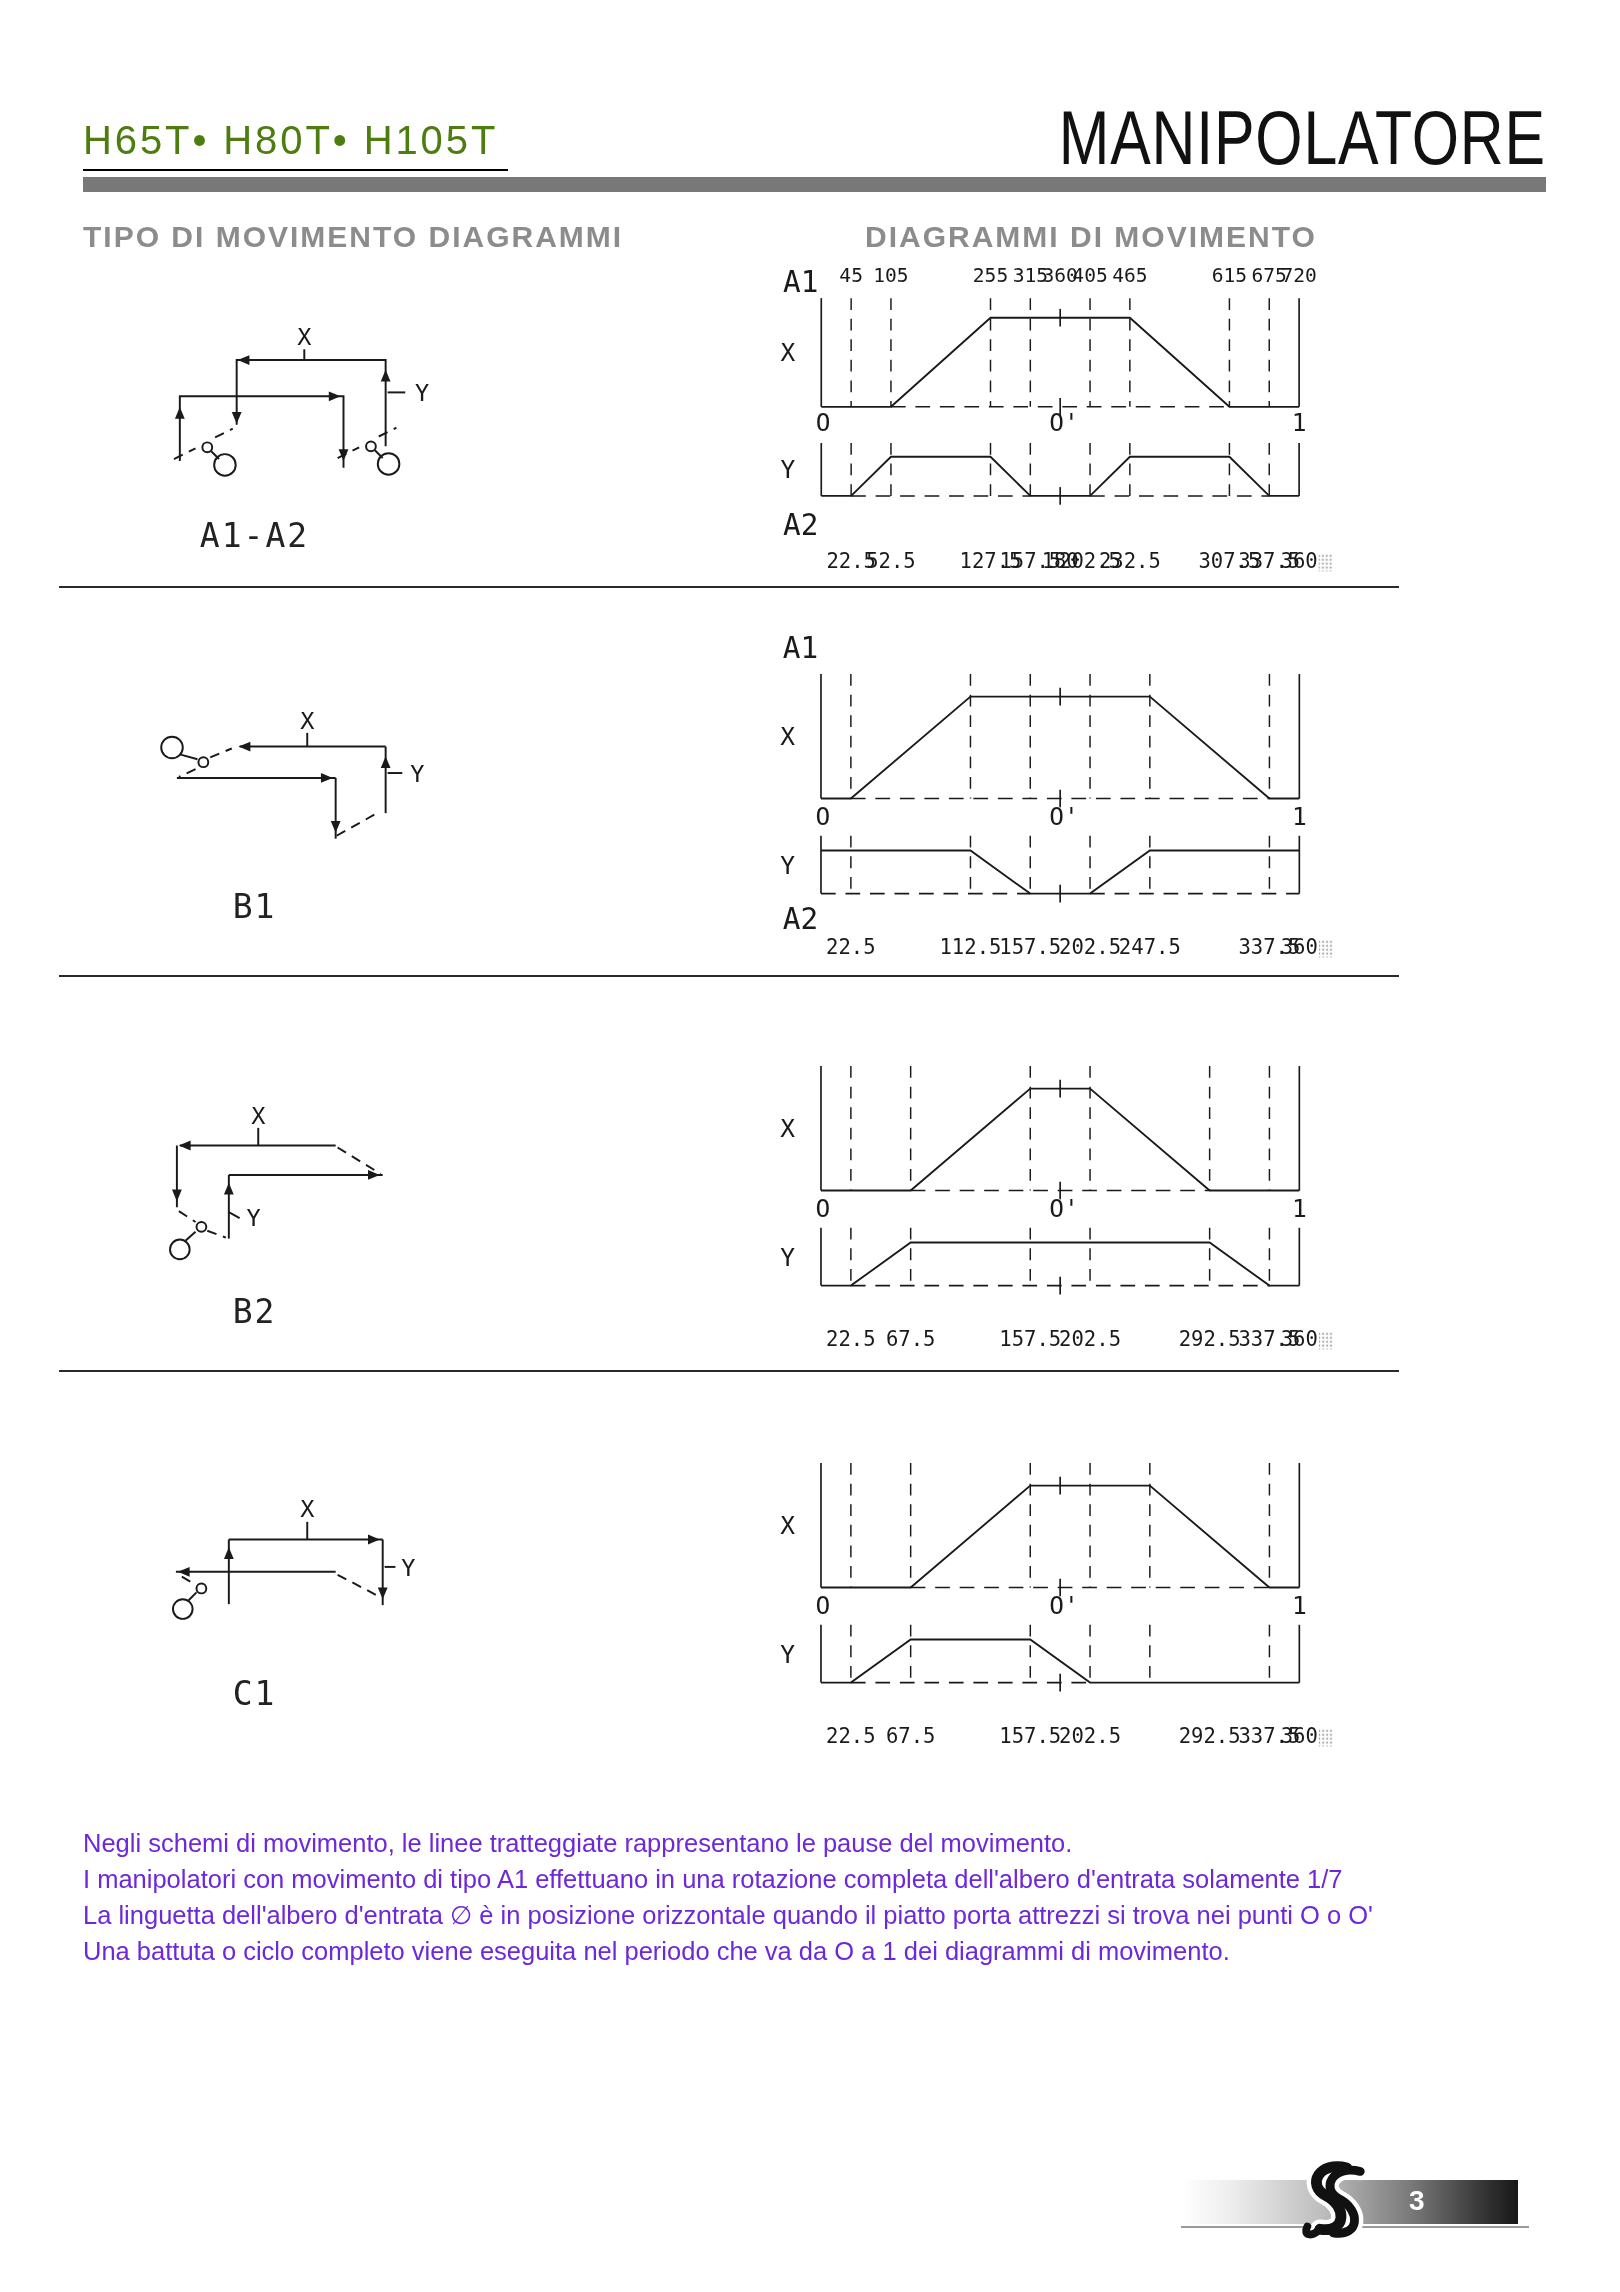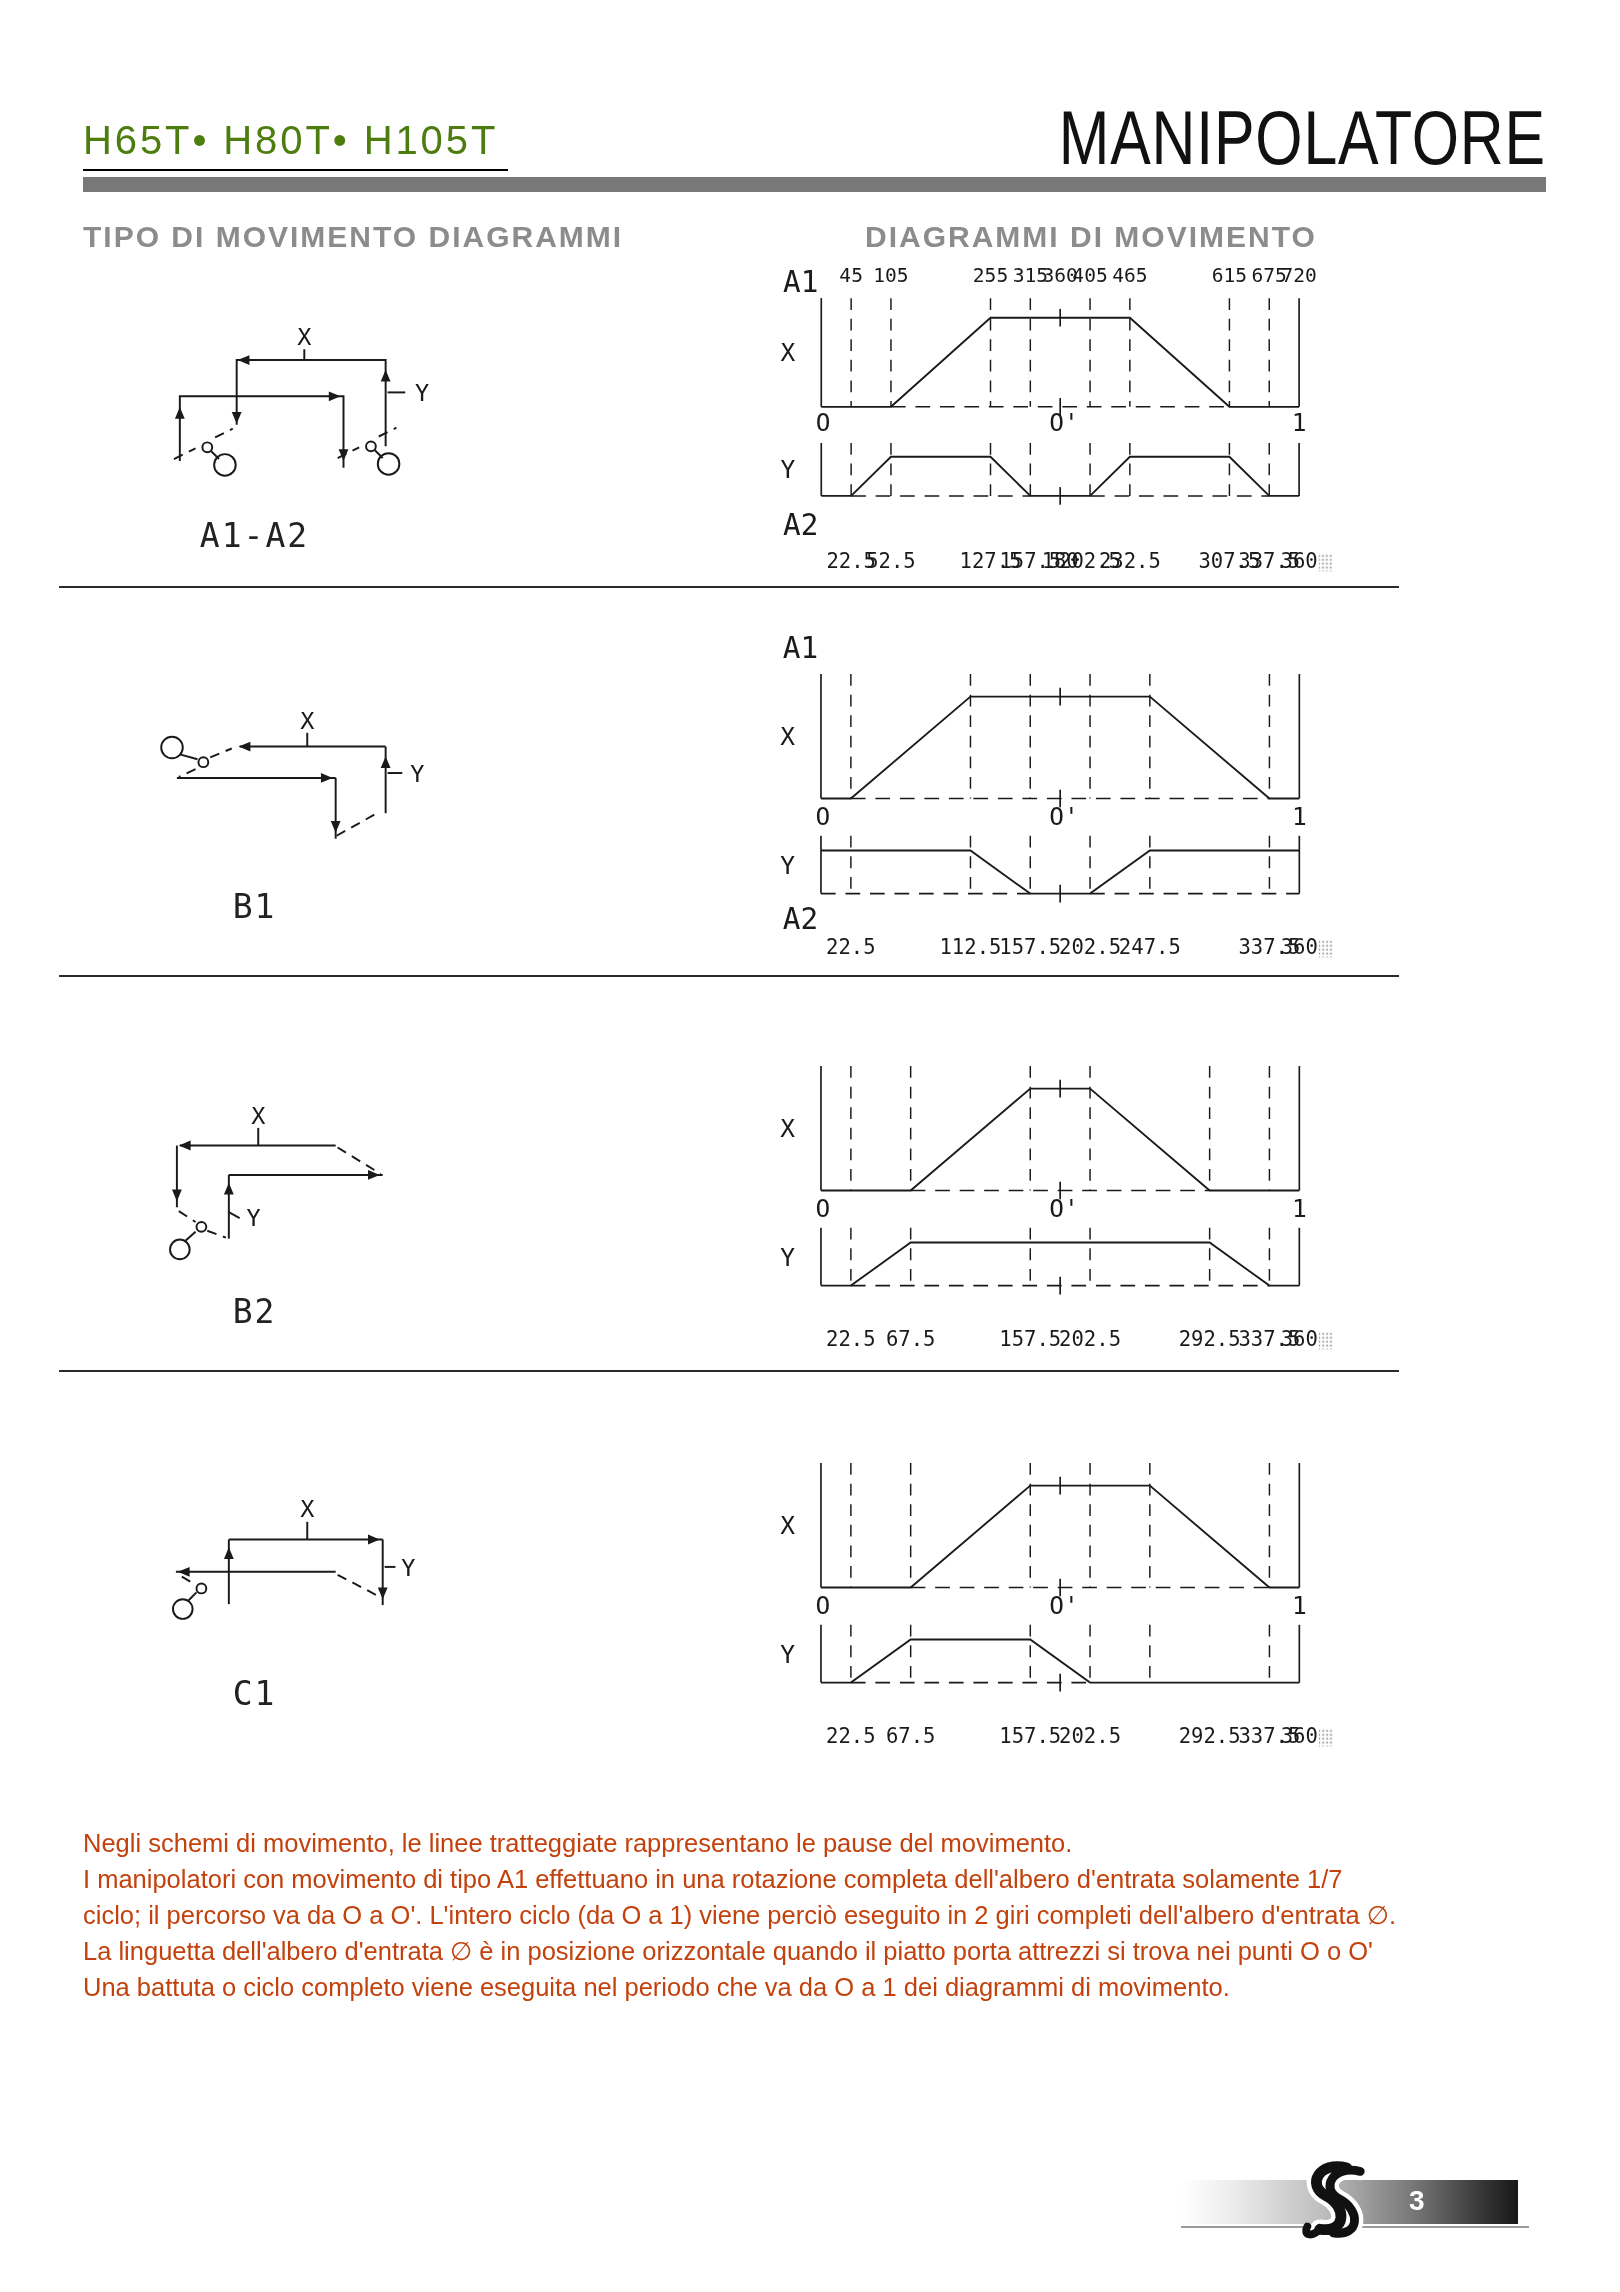--- a/index.html
+++ b/index.html
@@ -12,21 +12,21 @@
   .header-bar{left:83px;top:177px;width:1463px;height:14.7px;background:#787878;}
   .section-title{top:220px;font-size:30px;font-weight:bold;color:#8c8c8c;letter-spacing:2px;white-space:nowrap;}
   .st-left{left:83px;}
   .st-right{left:865px;text-align:center;}
   .schematic{left:113px;width:461px;height:196px;}
   .schematic svg{display:block;}
   .schematic-caption{left:137px;width:235px;text-align:center;font-family:"DejaVu Sans Mono",monospace;
                      font-size:33px;color:#222;letter-spacing:2px;}
   .diagram{left:769px;width:647px;}
   .separator{left:59px;width:1340px;border-top:2px solid #2b2b2b;height:0;}
-  .notes{left:83px;top:1825px;width:1480px;font-size:25.5px;line-height:36px;color:#c2410c;}
+  .notes{left:83px;top:1825px;width:1480px;font-size:25.5px;line-height:36px;color:#6d28d9;}
   .footer-bar{left:1181px;top:2180px;width:337px;height:44px;
               background:linear-gradient(90deg,#ffffff 0%,#ededed 15%,#bdbdbd 42%,#7a7a7a 68%,#2e2e2e 92%,#181818 100%);}
   .footer-edge{left:1181px;top:2226px;width:348px;border-top:2px solid #9a9a9a;height:0;}
   .page-number{left:1409px;top:2185px;color:#ffffff;font-size:28px;font-weight:bold;font-family:"Liberation Sans",sans-serif;}
   .brand-logo{left:1292px;top:2154px;}
   svg text{font-family:"DejaVu Sans Mono",monospace;fill:#1a1a1a;}
   .schematic line,.schematic polyline,.schematic circle{stroke:#1a1a1a;stroke-width:2;fill:none;}
   .schematic .dash{stroke-dasharray:10,7;}
   .schematic polygon{fill:#1a1a1a;stroke:none;}
   .schematic text{font-size:24px;}
@@ -334,21 +334,20 @@
         <pattern id="dots3" width="4" height="4" patternUnits="userSpaceOnUse">
           <circle cx="1.3" cy="1.3" r="1" fill="#8a8a8a"></circle>
         </pattern>
       </defs>
       <rect x="561" y="319" width="14" height="18" fill="url(#dots3)"></rect>
     </svg></div>
 
 <div class="abs notes">
   <div>Negli schemi di movimento, le linee tratteggiate rappresentano le pause del movimento.</div>
   <div>I manipolatori con movimento di tipo A1 effettuano in una rotazione completa dell'albero d'entrata solamente 1/7</div>
-  <div>ciclo; il percorso va da O a O'. L'intero ciclo (da O a 1) viene perciò eseguito in 2 giri completi dell'albero d'entrata ∅.</div>
   <div>La linguetta dell'albero d'entrata ∅ è in posizione orizzontale quando il piatto porta attrezzi si trova nei punti O o O'</div>
   <div>Una battuta o ciclo completo viene eseguita nel periodo che va da O a 1 dei diagrammi di movimento.</div>
 </div>
 
 <div class="abs footer-bar"></div>
 <div class="abs footer-edge"></div>
 <div class="abs brand-logo">
   <svg width="94" height="98" viewBox="0 0 96 100">
     <g transform="rotate(-10 48 50)">
       <path d="M62,16 C36,4 18,26 36,40 C56,55 50,82 24,73" fill="none" stroke="#ffffff" stroke-width="20" stroke-linecap="round"></path>

